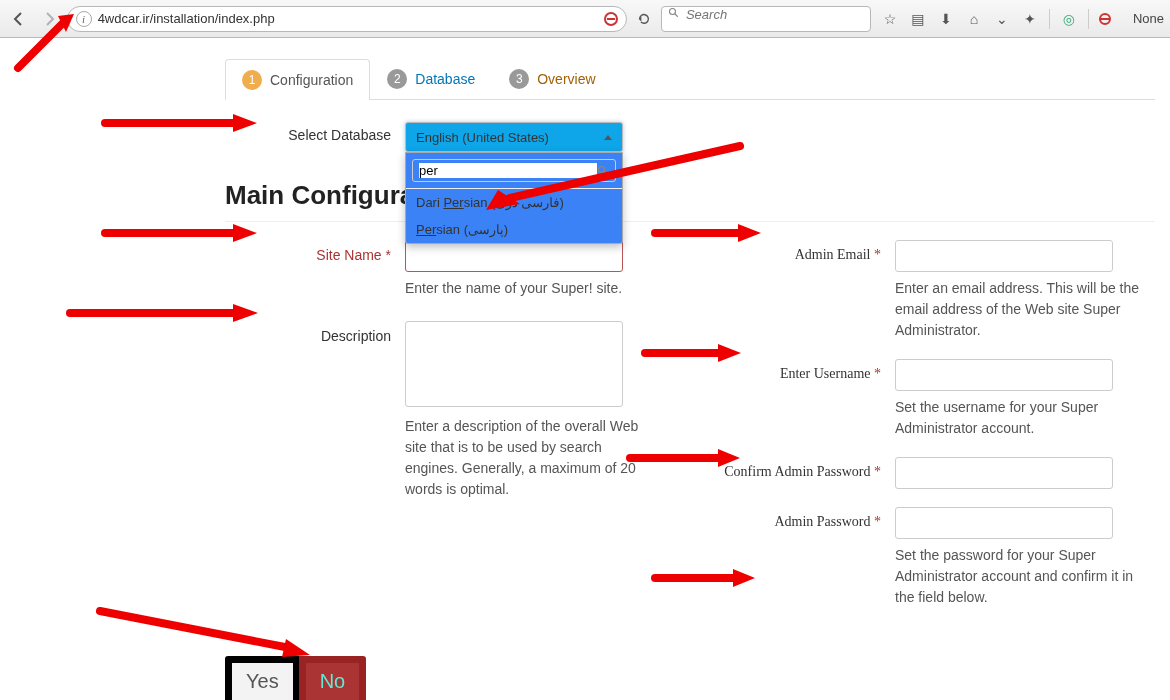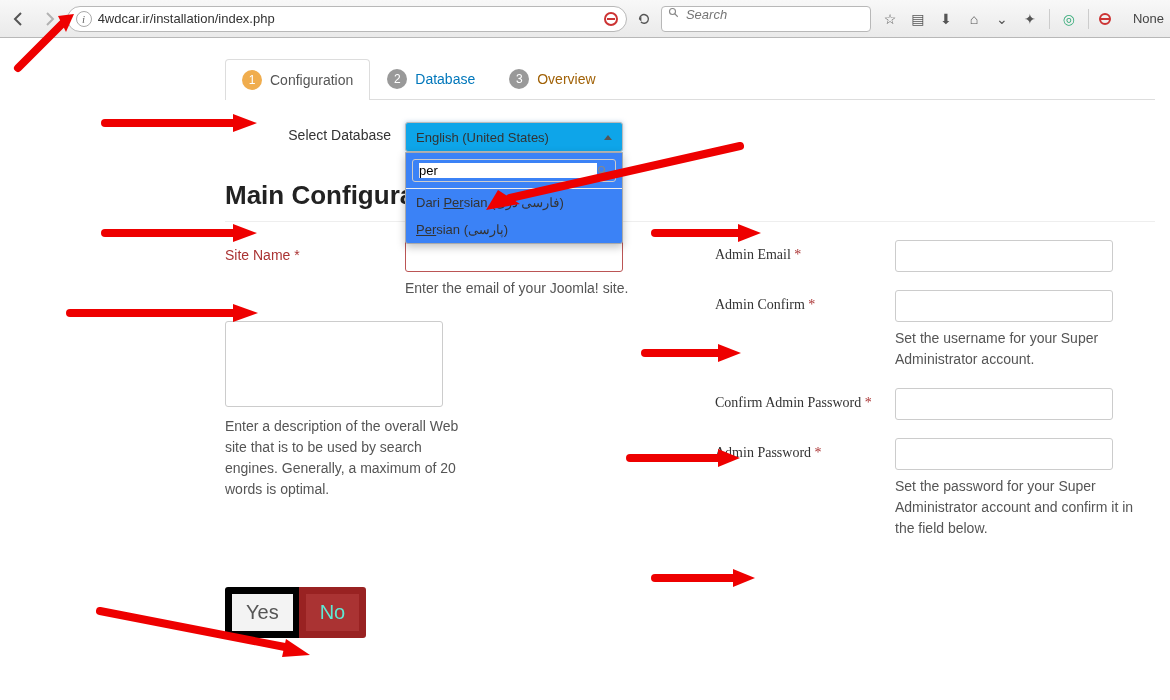--- a/index.html
+++ b/index.html
@@ -114,21 +114,21 @@
   .lang-search-box svg{width:12px;height:12px;color:#888;}
   .lang-opt { padding:6px 10px; font-size:13px; cursor:pointer; color:#333;}
   .lang-opt .ul{text-decoration:underline;}
 
   h1.main-title { font-size: 26px; font-weight: bold; color:#222; margin: 28px 0 10px 0; }
   hr.sep { border:none; border-top:1px solid #eee; margin-bottom: 18px;}
 
   .form-grid { display:flex; gap: 50px; }
   .col { flex:1; }
   .field { display:flex; margin-bottom: 8px; align-items:flex-start;}
-  .field-label { width: 180px; text-align:left; padding-right:14px; padding-top:7px; color:#333;}
+  .field-label { width: 180px; text-align:right; padding-right:14px; padding-top:7px; color:#333;}
   .field-label.req{ color:#a33;}
   .field-ctrl { flex:1; }
   .text-input {
     width: 218px; height:32px; border:1px solid #ccc; border-radius:3px; padding:0 8px;
     font-size:13px; outline:none;
   }
   .text-input.err{ border-color:#b55;}
   .textarea {
     width: 218px; height: 86px; border:1px solid #ccc; border-radius:3px; padding:6px 8px;
     font-size:13px; resize:none; outline:none;
@@ -254,45 +254,47 @@
 
     <div class="form-grid">
 
       <div class="col">
         <div class="field">
           <div class="field-label req">
             <span>Site Name</span> <span class="star">*</span>
           </div>
           <div class="field-ctrl">
             <input class="text-input err" style="">
-            <div class="help">Enter the email of your Joomla! site.</div>
+            <div class="help">Enter the name of your Super! site.</div>
           </div>
         </div>
 
         <div class="field" style="margin-top:22px;">
+          <div class="field-label">Description</div>
           <div class="field-ctrl">
             <textarea class="textarea" style=""></textarea>
             <div class="help">Enter a description of the overall Web site that is to be used by search engines. Generally, a maximum of 20 words is optimal.</div>
           </div>
         </div>
       </div>
 
       <div class="col col-right">
         <div class="field">
           <div class="field-label">
             <span>Admin Email</span> <span class="star">*</span>
           </div>
           <div class="field-ctrl">
             <input class="text-input" style="">
+            <div class="help">Enter an email address. This will be the email address of the Web site Super Administrator.</div>
           </div>
         </div>
 
         <div class="field" style="margin-top:18px;">
           <div class="field-label">
-            <span>Admin Confirm</span> <span class="star">*</span>
+            <span>Enter Username</span> <span class="star">*</span>
           </div>
           <div class="field-ctrl">
             <input class="text-input" style="">
             <div class="help">Set the username for your Super Administrator account.</div>
           </div>
         </div>
 
         <div class="field" style="margin-top:18px;">
           <div class="field-label">
             <span>Confirm Admin Password</span> <span class="star">*</span>

